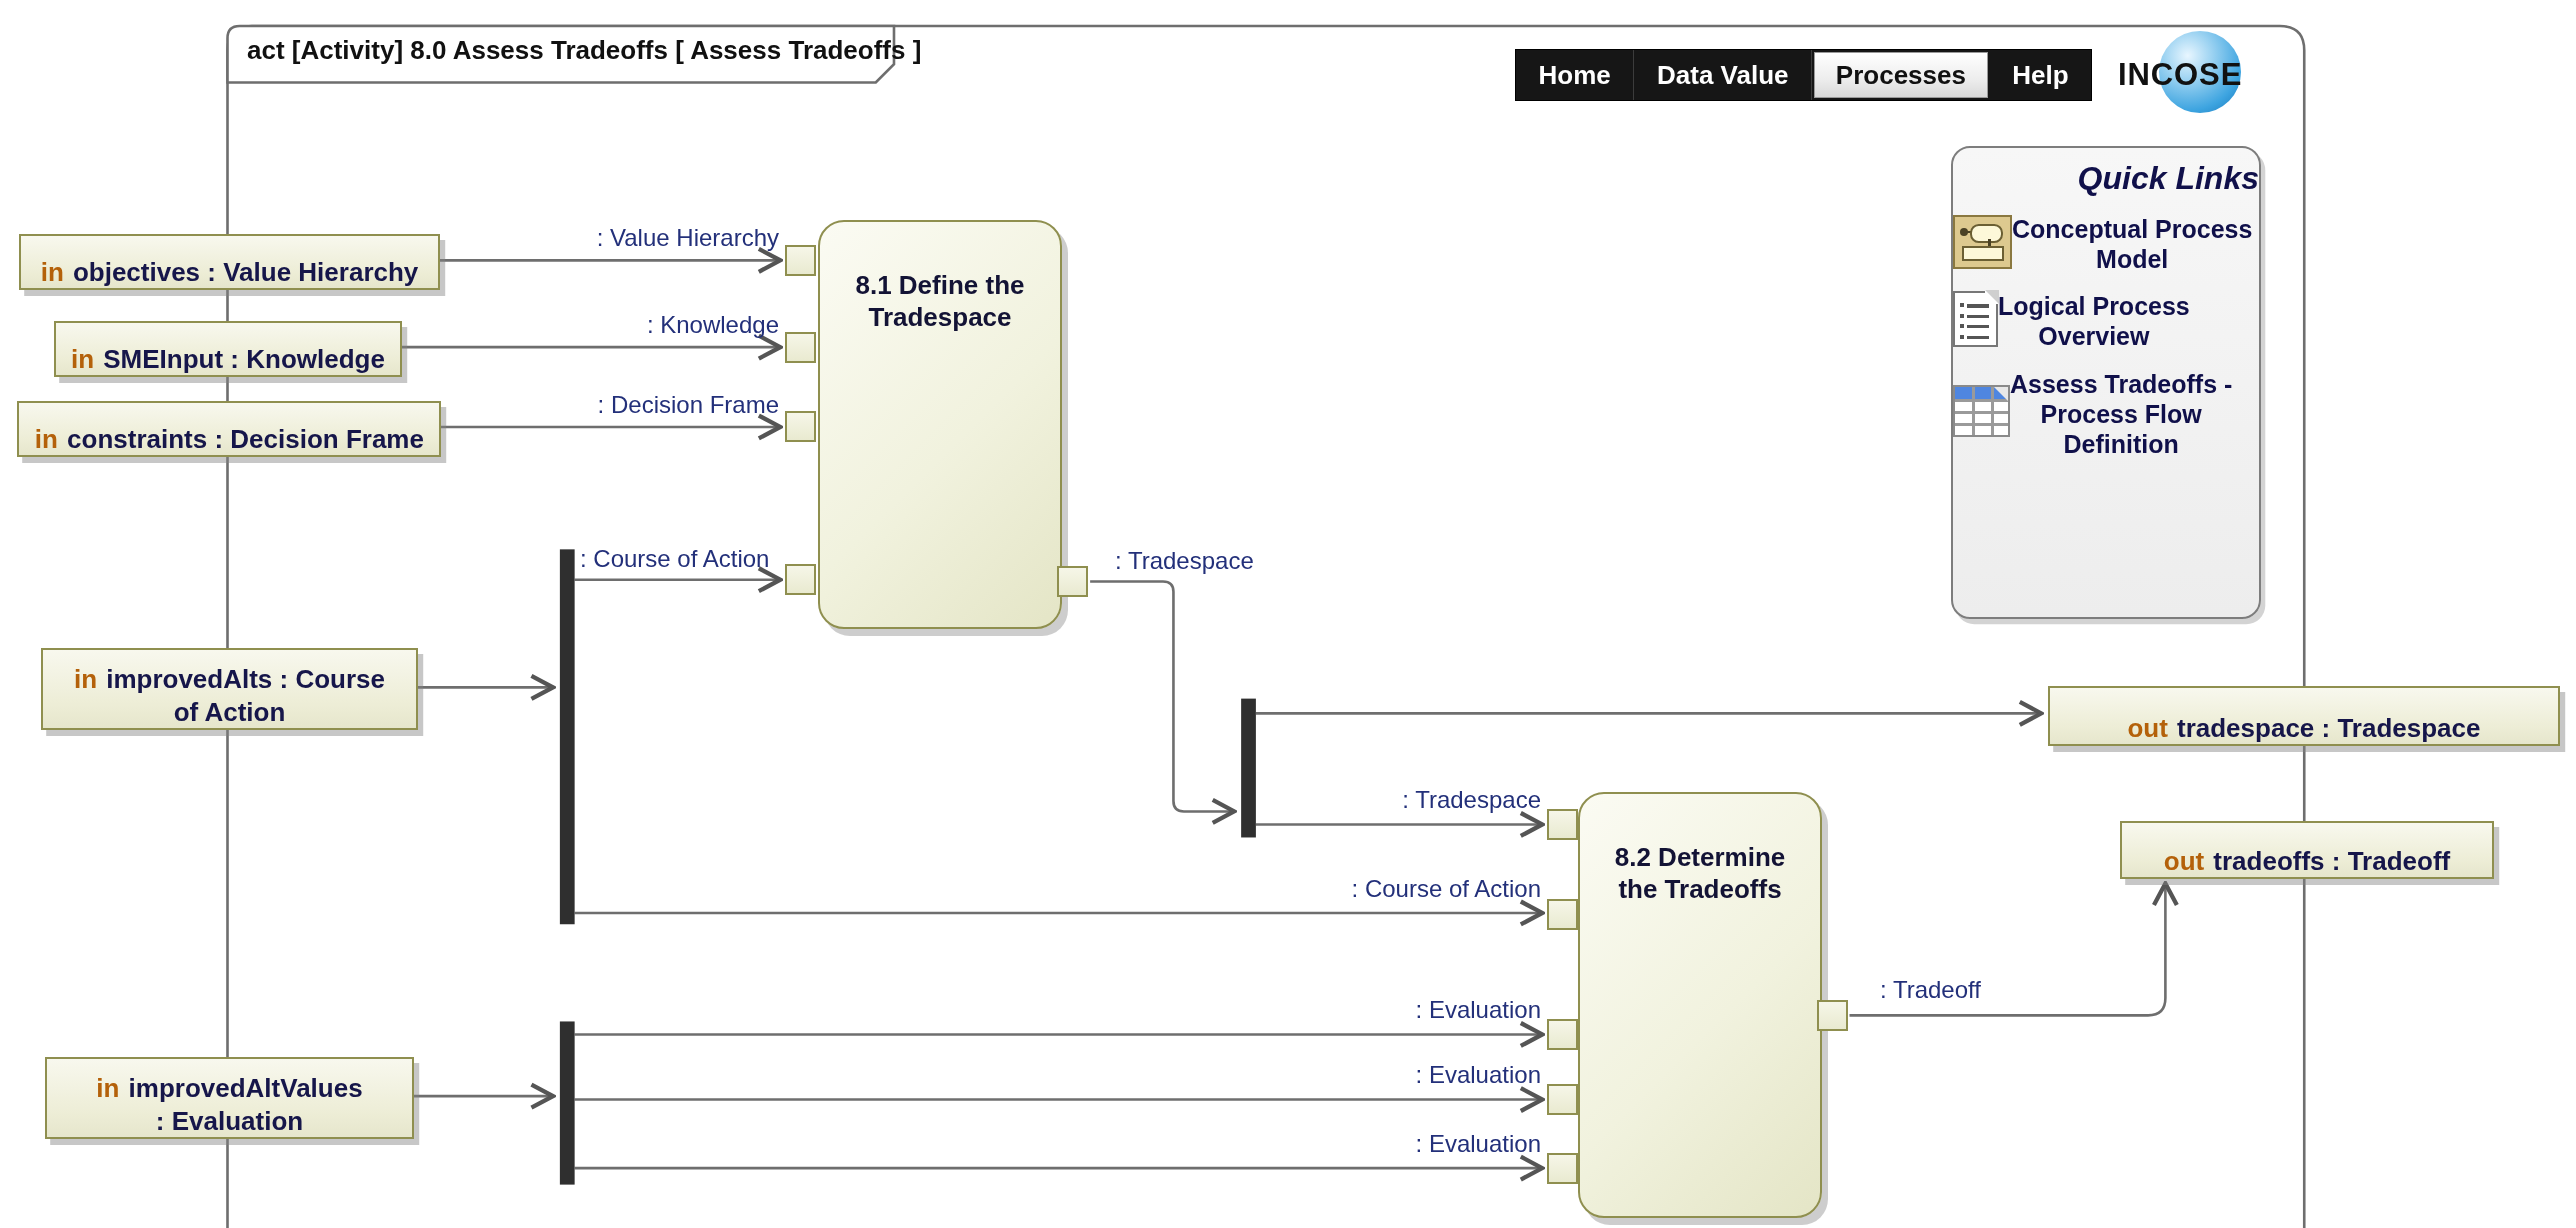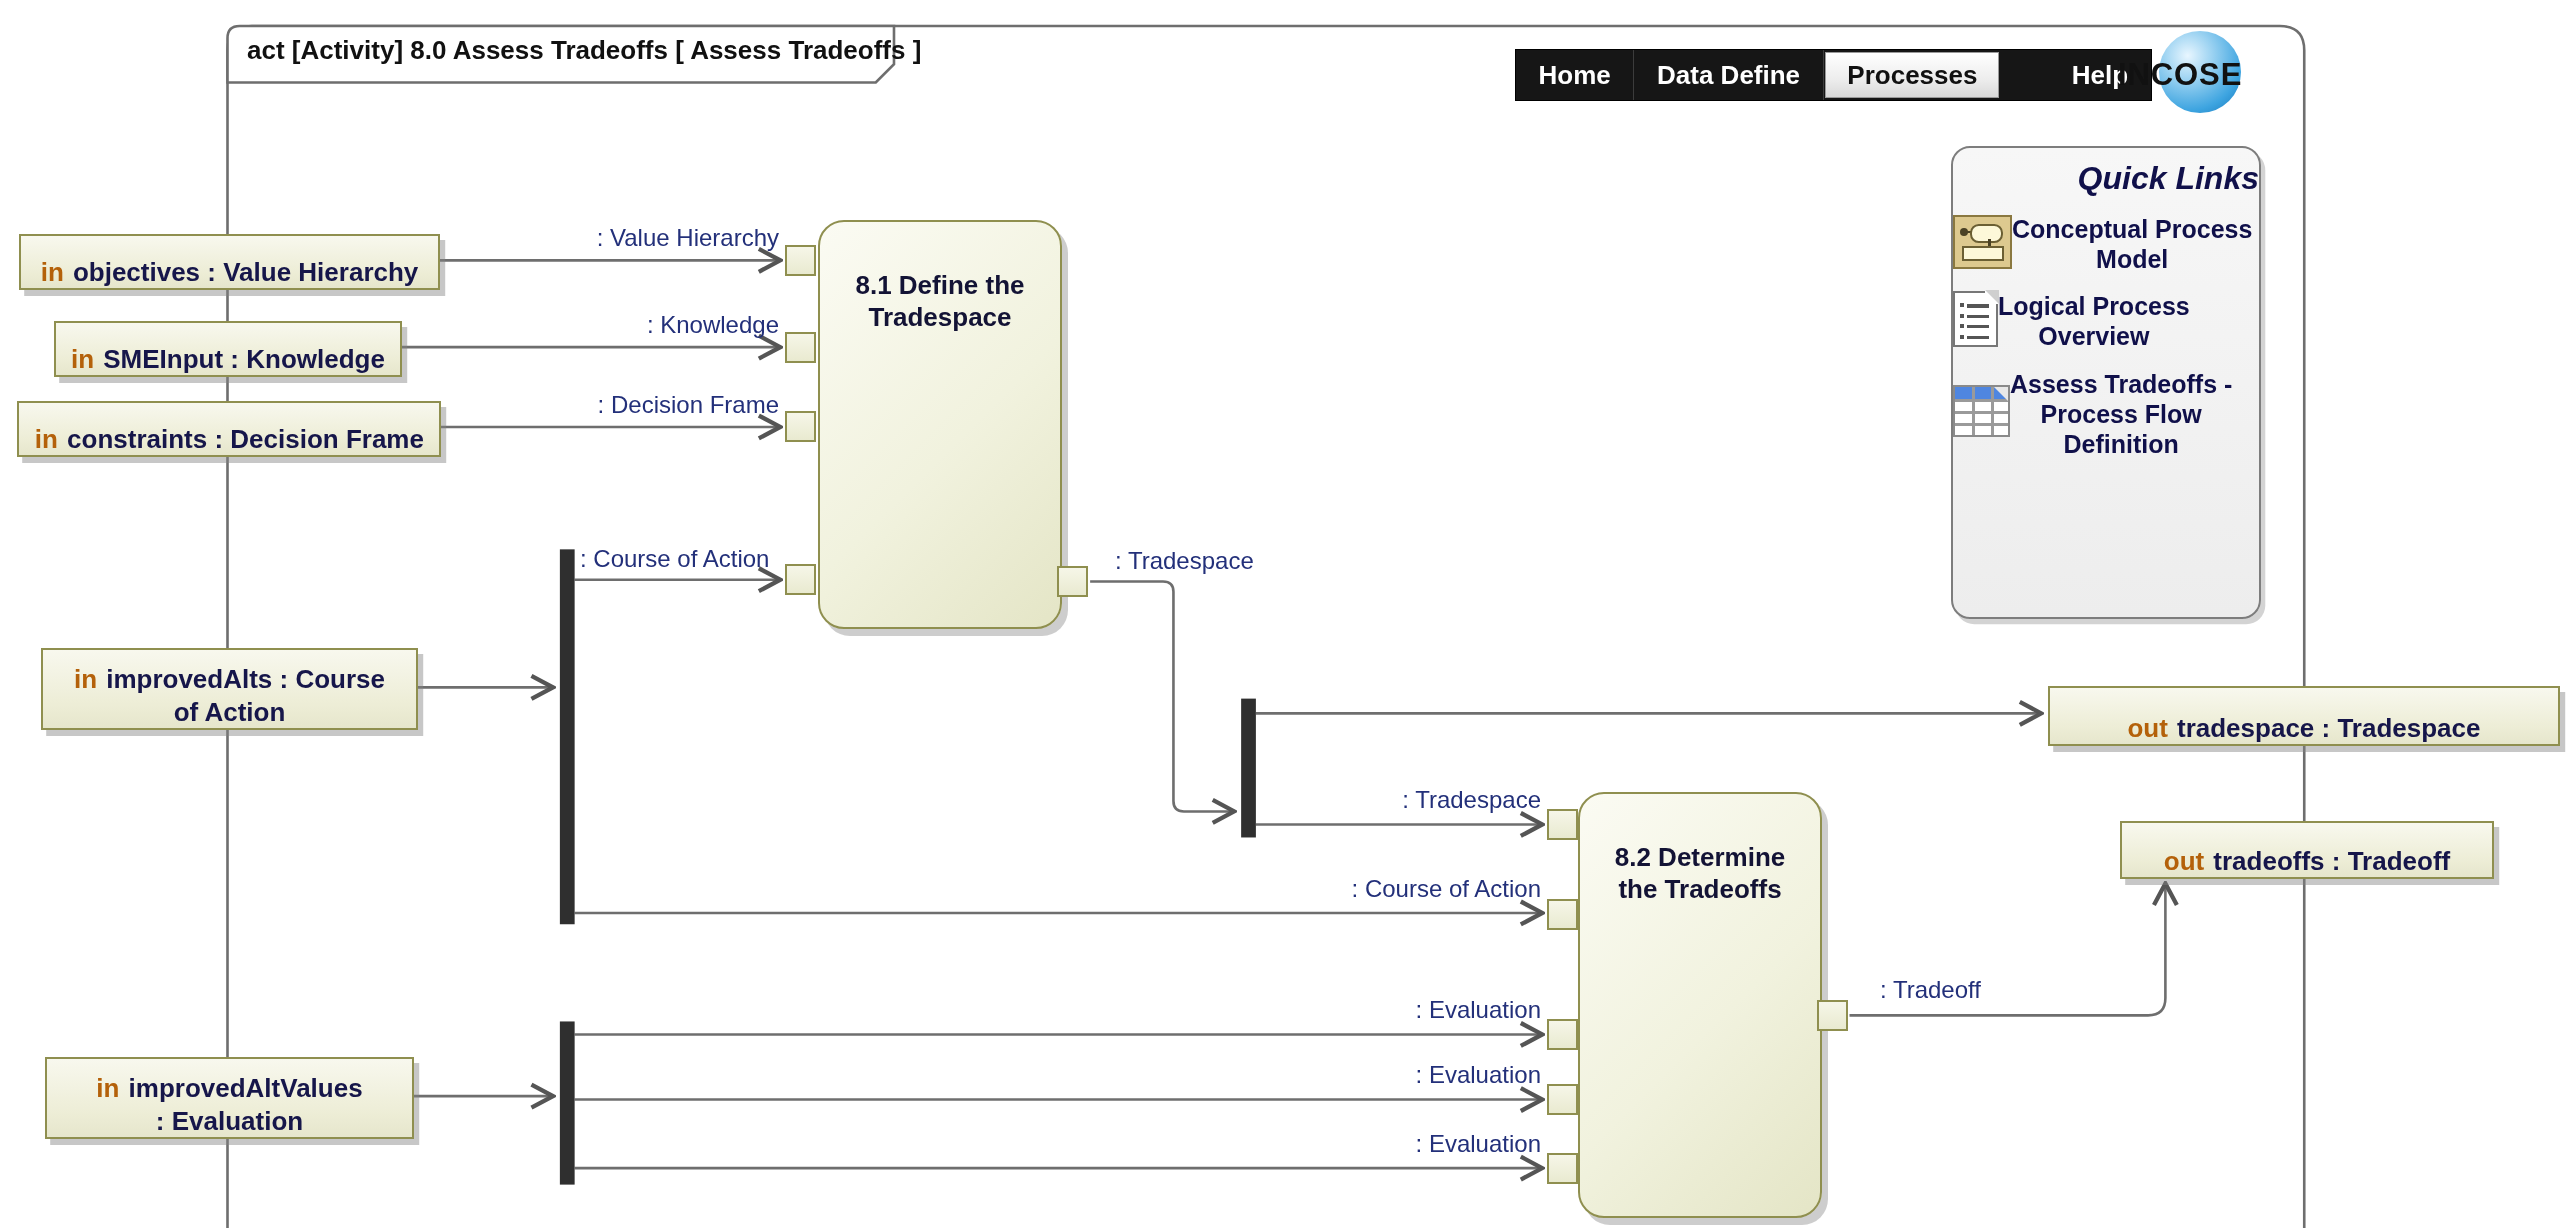--- a/index.html
+++ b/index.html
@@ -25,21 +25,21 @@
   .elabel{position:absolute;z-index:5;font-size:24px;color:#23307a;white-space:nowrap;}
   .elabel.r{text-align:right;}
   
   .tabtext{position:absolute;z-index:5;left:247px;top:35px;font-size:26px;color:#111;font-weight:bold;}
   .tabtext .kw{font-weight:bold;}
   
   .nav{position:absolute;z-index:6;left:1515px;top:49px;height:50px;display:flex;
     background:#161616;border:1.7px solid #000;align-items:stretch;}
   .nav .item{display:flex;align-items:center;padding:0 22.6px;color:#fff;
     font-size:26px;font-weight:bold;border-right:1.7px solid #3c3c3c;cursor:pointer;}
-  .nav .item:last-child{border-right:none;margin-left:48px;}
+  .nav .item:last-child{border-right:none;}
   .nav .item.active{background:linear-gradient(180deg,#ffffff 0%,#ededed 60%,#d9d9d9 100%);
     color:#111;border:1.7px solid #9a9a9a;margin:1.7px;padding:0 21px;}
   
   .globe{position:absolute;z-index:6;left:2159px;top:31px;width:82px;height:82px;border-radius:50%;
     background:radial-gradient(circle at 35% 30%,#e8f6ff 0%,#9fd4f2 30%,#3da4e0 70%,#1273b8 100%);}
   .logotext{position:absolute;z-index:7;left:2118px;top:57px;width:165px;text-align:left;
     font-size:31px;font-weight:bold;color:#111;letter-spacing:0.9px;}
   
   .qlinks{position:absolute;z-index:6;left:1951px;top:146px;width:306px;height:469px;
     background:linear-gradient(180deg,#f7f7f7,#ededed);border:2.6px solid #7d7d7d;border-radius:19px;
@@ -98,21 +98,21 @@
 
   <rect x="645" y="633" width="17" height="432" fill="#2f2f2f"></rect>
   <rect x="1430" y="805" width="17" height="160" fill="#2f2f2f"></rect>
   <rect x="645" y="1177" width="17" height="188" fill="#2f2f2f"></rect>
 </svg>
 
 <div class="tabtext"><span class="kw">act</span><span> [Activity] 8.0 Assess Tradeoffs [ Assess Tradeoffs ]</span></div>
 
 <div class="nav">
   <div class="item">Home</div>
-  <div class="item">Data Define</div>
+  <div class="item">Data Value</div>
   <div class="item active">Processes</div>
   <div class="item">Help</div>
 </div>
 
 <div class="globe"></div>
 <div class="logotext">INCOSE</div>
 
 <div class="qlinks">
   <div class="ql-title">Quick Links</div>
 

